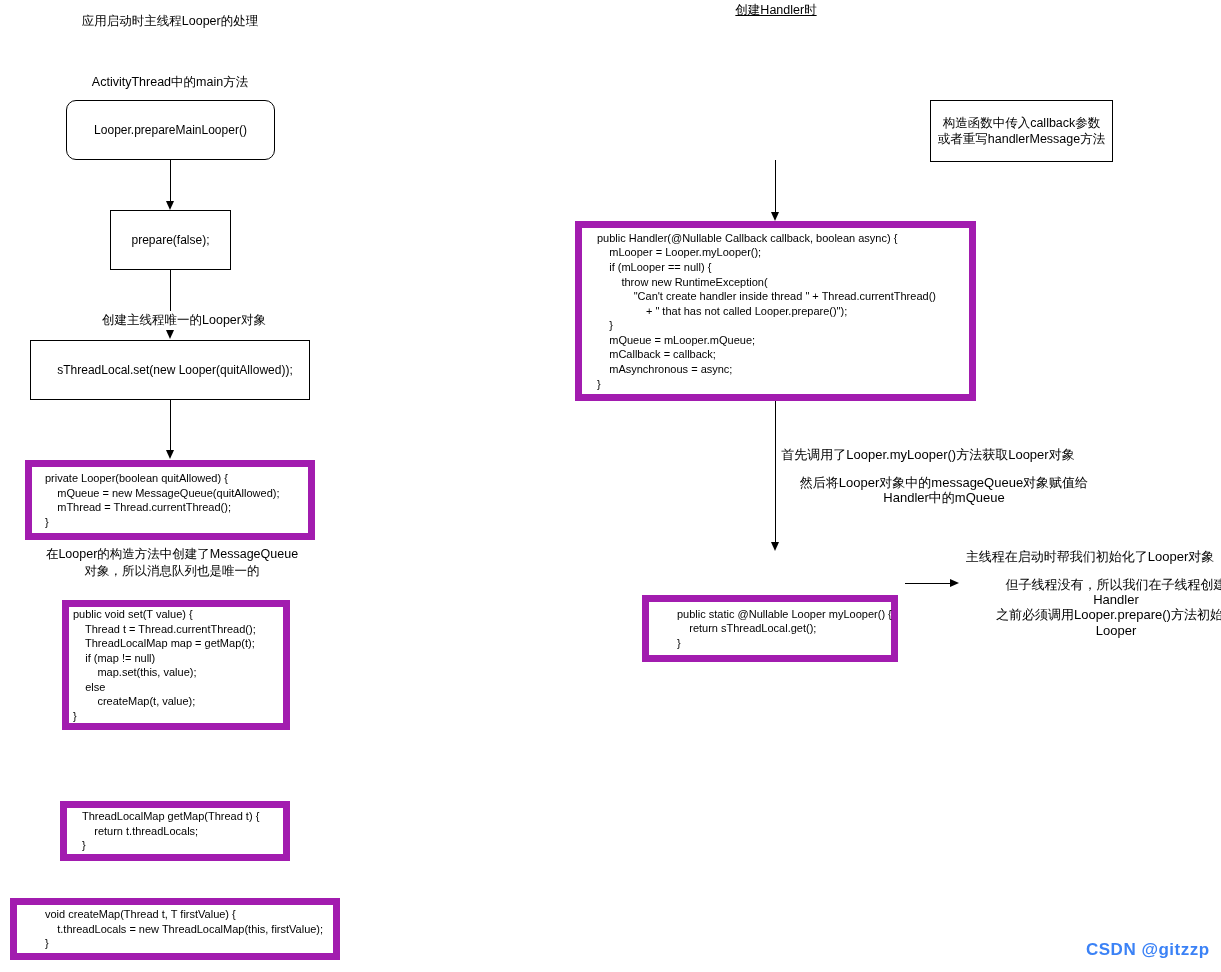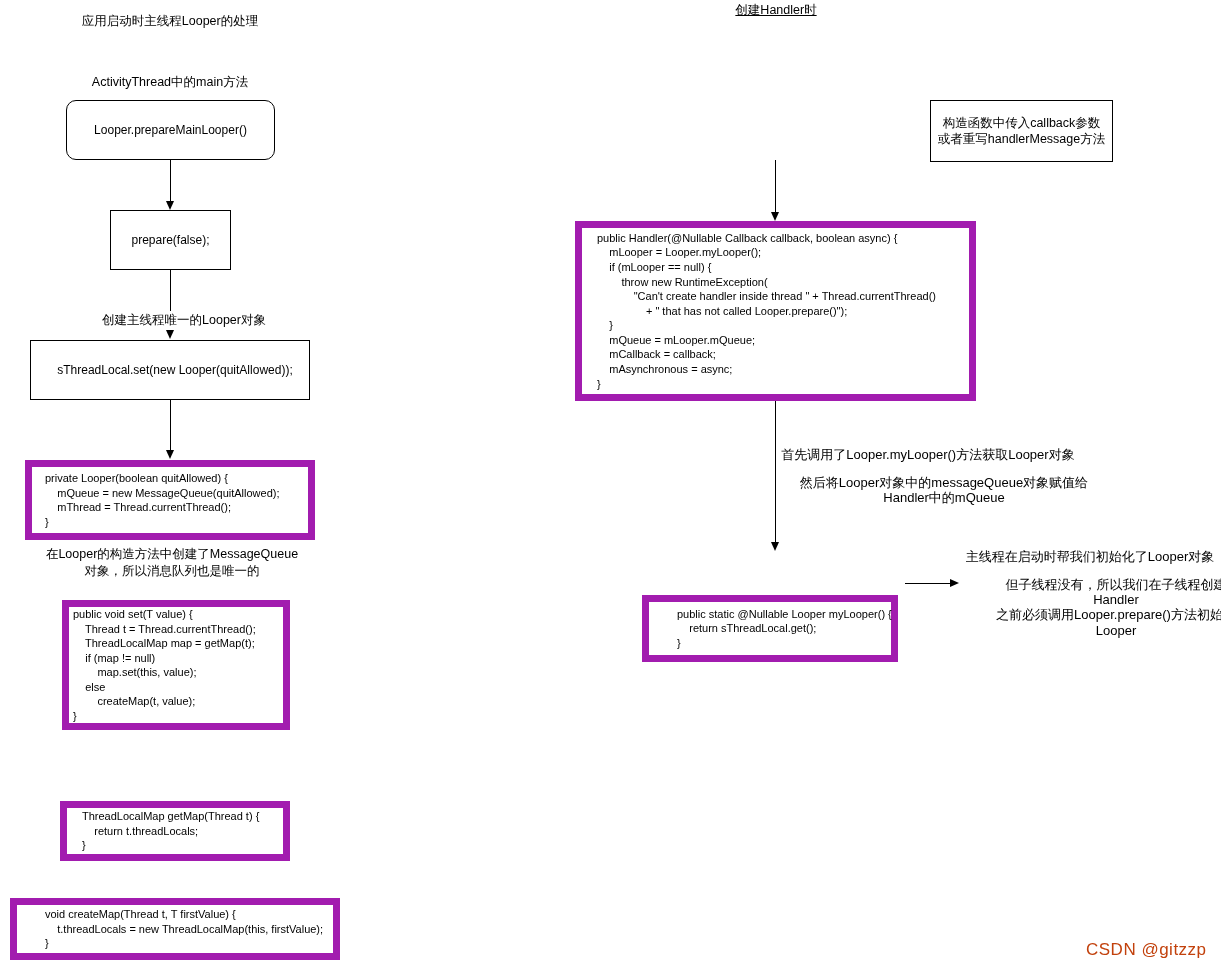--- a/index.html
+++ b/index.html
@@ -57,22 +57,23 @@
   }
   .ah-right {
     position: absolute; width: 0; height: 0;
     border-top: 4.5px solid transparent;
     border-bottom: 4.5px solid transparent;
     border-left: 9px solid #000000;
   }
   .watermark {
     position: absolute;
     font-size: 17px;
-    color: #c2410c;
+    color: #3b82f6;
     letter-spacing: 0.5px;
+    font-weight: bold;
   }
 </style>
 </head>
 <body>
 
 <div class="canvas">
 
   <div class="label" style="left:20px; top:13px; width:300px;">应用启动时主线程Looper的处理</div>
 
   <div class="label" style="left:20px; top:74px; width:300px;">ActivityThread中的main方法</div>

